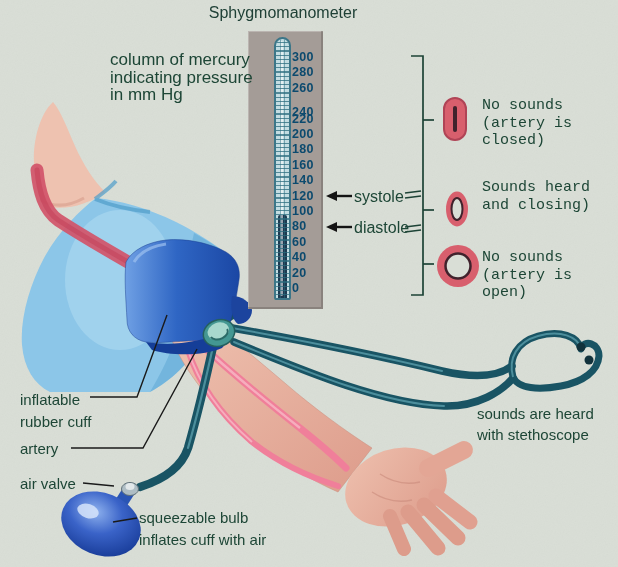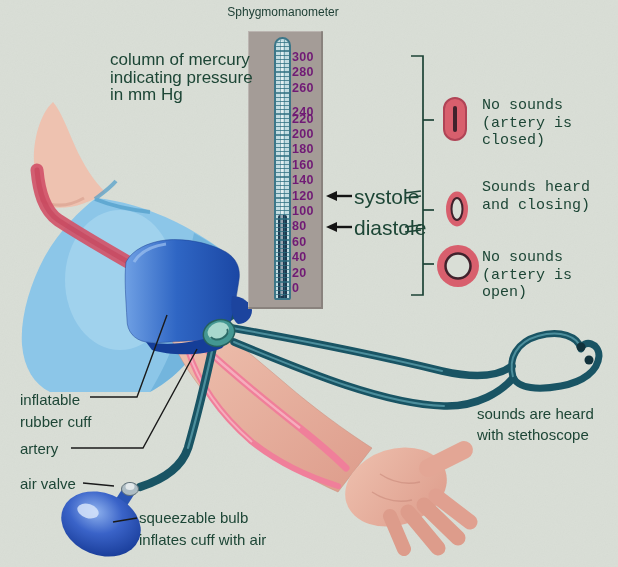--- a/index.html
+++ b/index.html
@@ -4,43 +4,43 @@
 <style>
   html,body{margin:0;padding:0;}
   .stage{
     position:relative; width:618px; height:567px;
     background:#d9ded6; overflow:hidden;
     font-family:"Liberation Sans", sans-serif;
     color:#1d4636;
   }
   .art{position:absolute; inset:0; z-index:1;}
   .txt{position:absolute; z-index:4; line-height:17.5px; font-size:15px; color:#1d4636;}
-  .title{left:190px; top:4px; width:186px; text-align:center; font-size:12px; color:#1f4036;}
+  .title{left:190px; top:4px; width:186px; text-align:center; font-size:16px; color:#1f4036;}
   .note{left:110px; top:51px; font-size:17px; line-height:17.5px;}
-  .marker-label{font-size:21px;}
+  .marker-label{font-size:16px;}
   .systole{left:354px; top:188px;}
   .diastole{left:354px; top:219px;}
   .legend-item{left:482px;font-family:Liberation Mono, monospace;}
   .li-1{top:97px;}
   .li-2{top:179px;}
   .li-3{top:249px;}
   .sounds{left:477px; top:403px; line-height:21px;}
   .cuff-label{left:20px; top:389px; line-height:21.5px;}
   .artery-label{left:20px; top:440px;}
   .valve-label{left:20px; top:475px;}
   .bulb-label{left:139px; top:507px; line-height:21.5px;}
   
   .gauge-panel{
     position:absolute; left:248px; top:31px; width:75px; height:278px;
     background:#a49c97; z-index:2;
     box-shadow:inset -2px -2px 0 rgba(90,82,76,.35), inset 1px 1px 0 rgba(255,255,255,.25);
   }
   .gauge-num{
     position:absolute; left:44px; height:14px; font-size:12.5px; font-weight:bold;
-    color:#701a75; letter-spacing:.3px; line-height:14px;
+    color:#0c4a6e; letter-spacing:.3px; line-height:14px;
   }
   .tube{
     position:absolute; left:26px; top:6px; width:17px; height:263px;
     background:#c3dde2; border:2px solid #3c7688; border-radius:10px 10px 3px 3px;
     box-sizing:border-box; overflow:hidden;
   }
   .mercury{
     position:absolute; left:2px; top:176px; width:9px; height:85px;
     background:#1d3950; border-radius:2px;
   }

